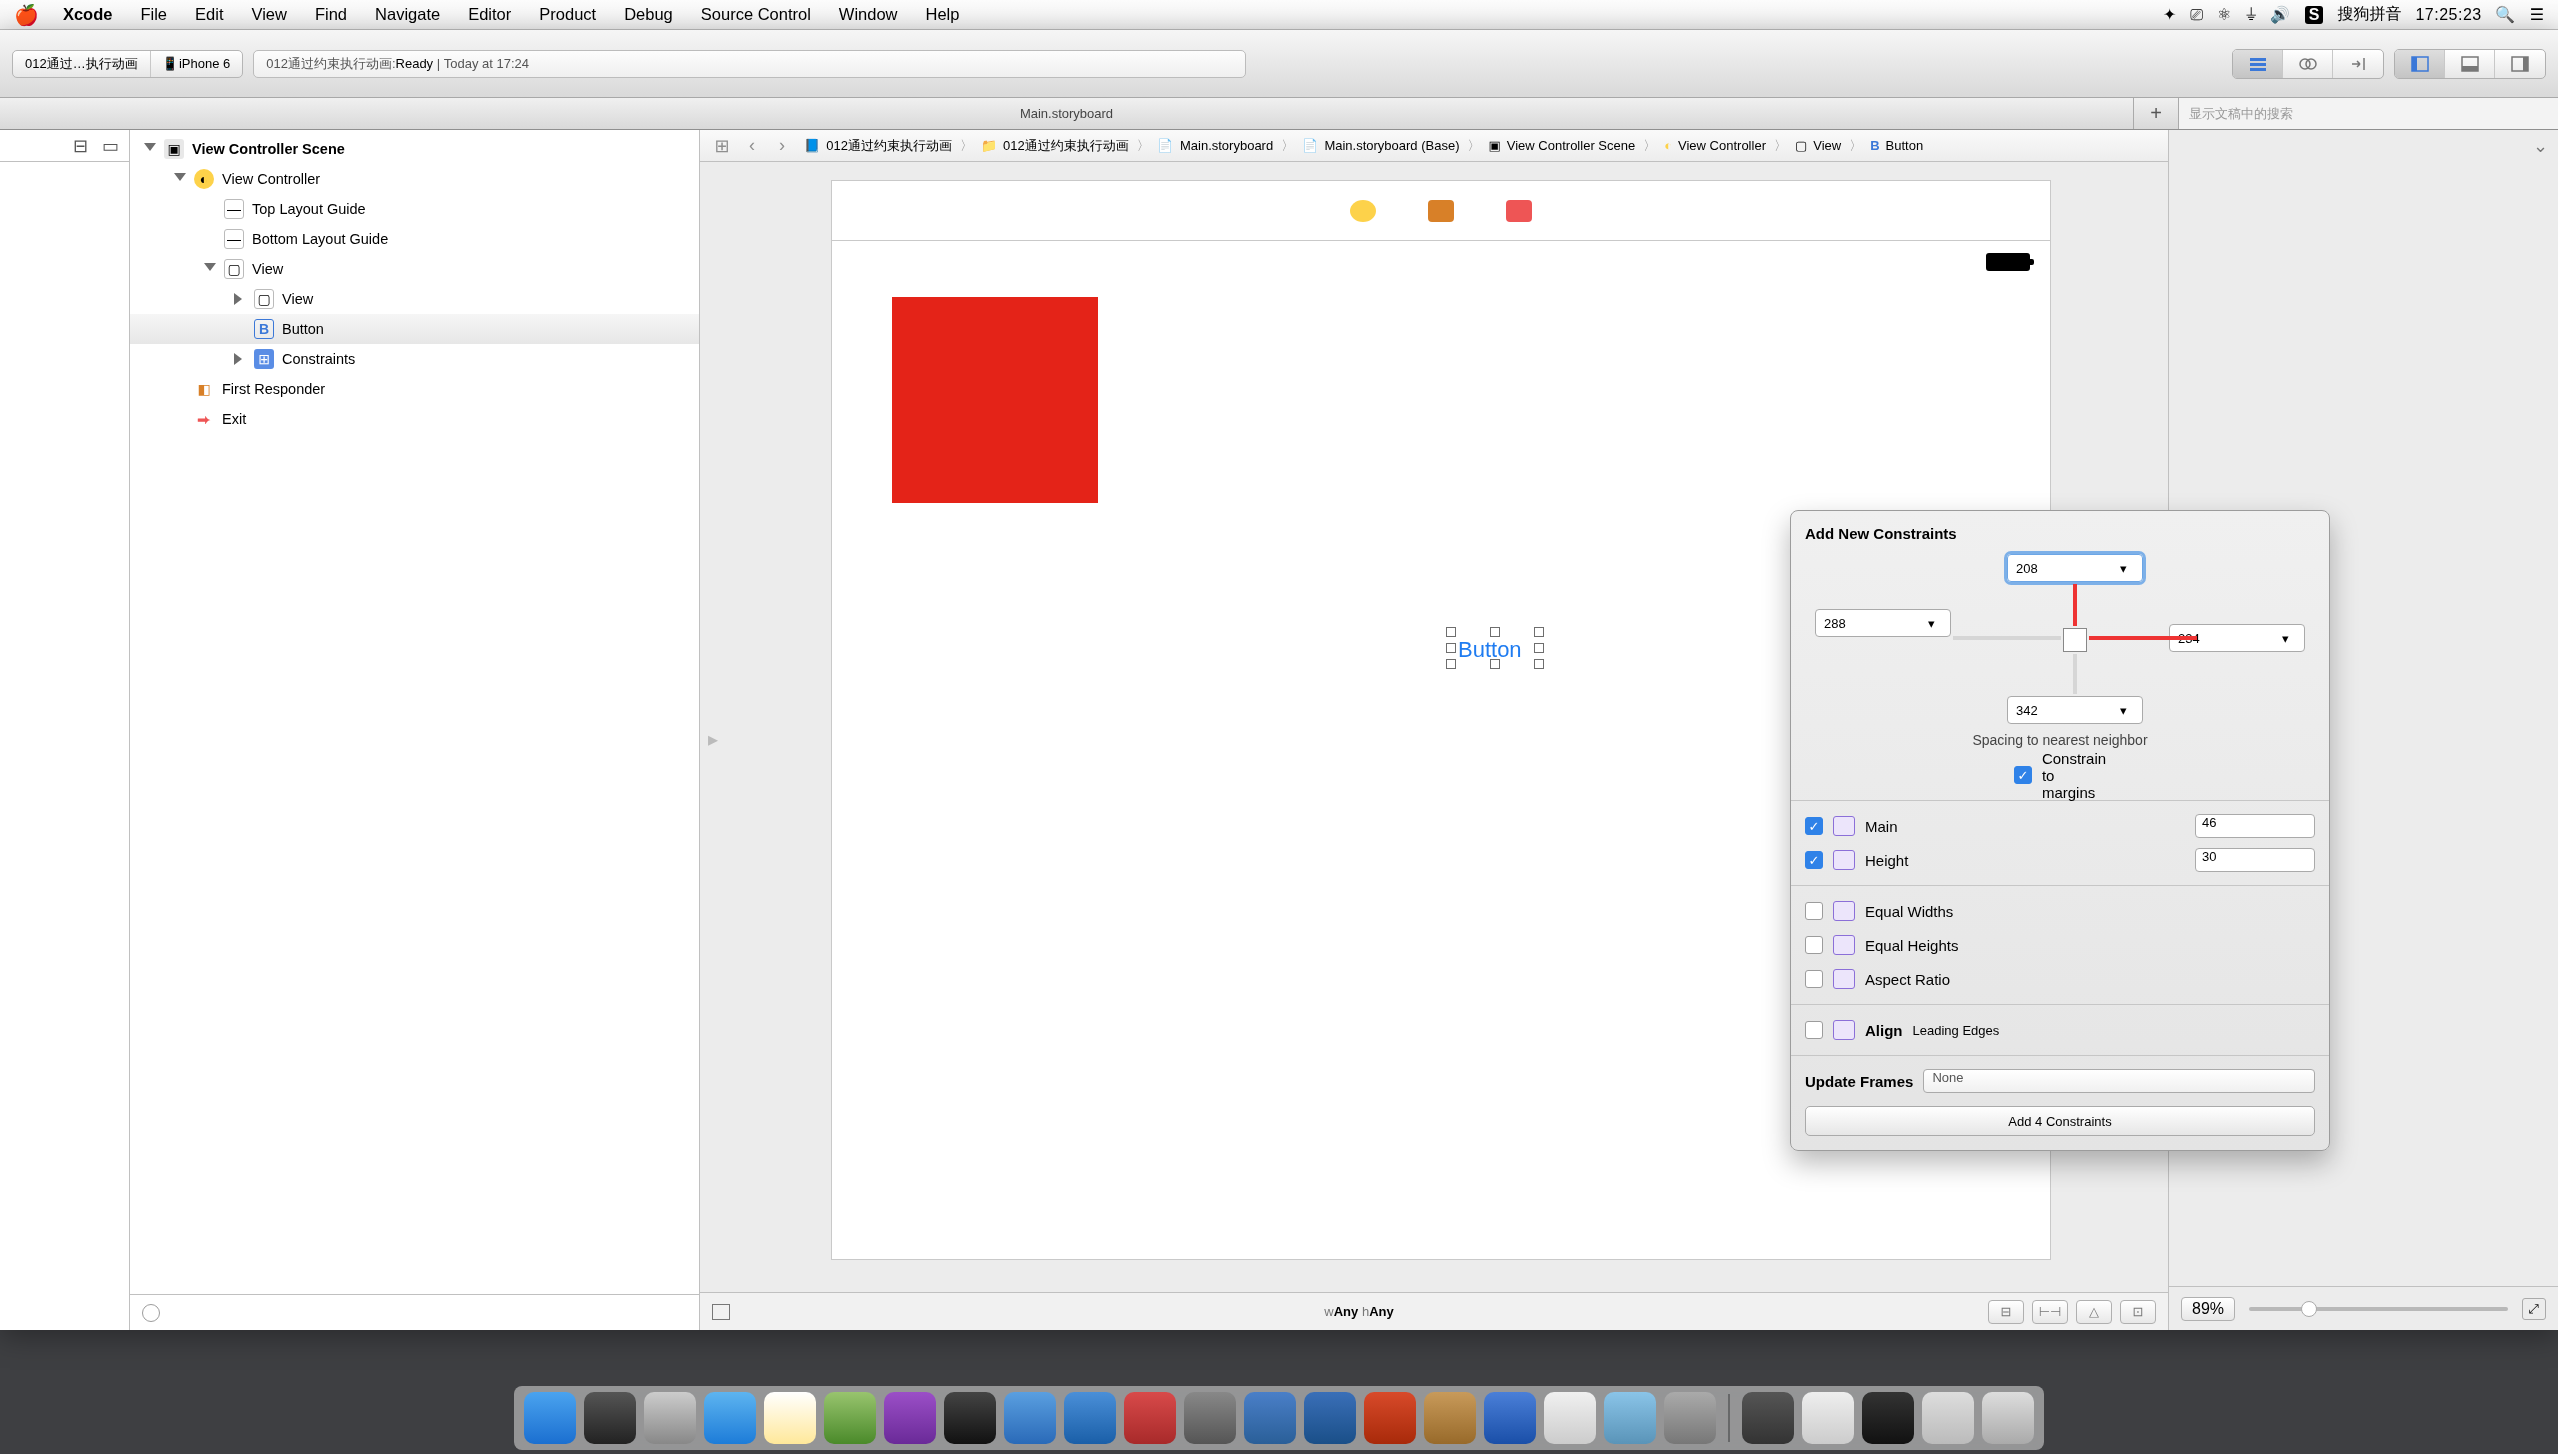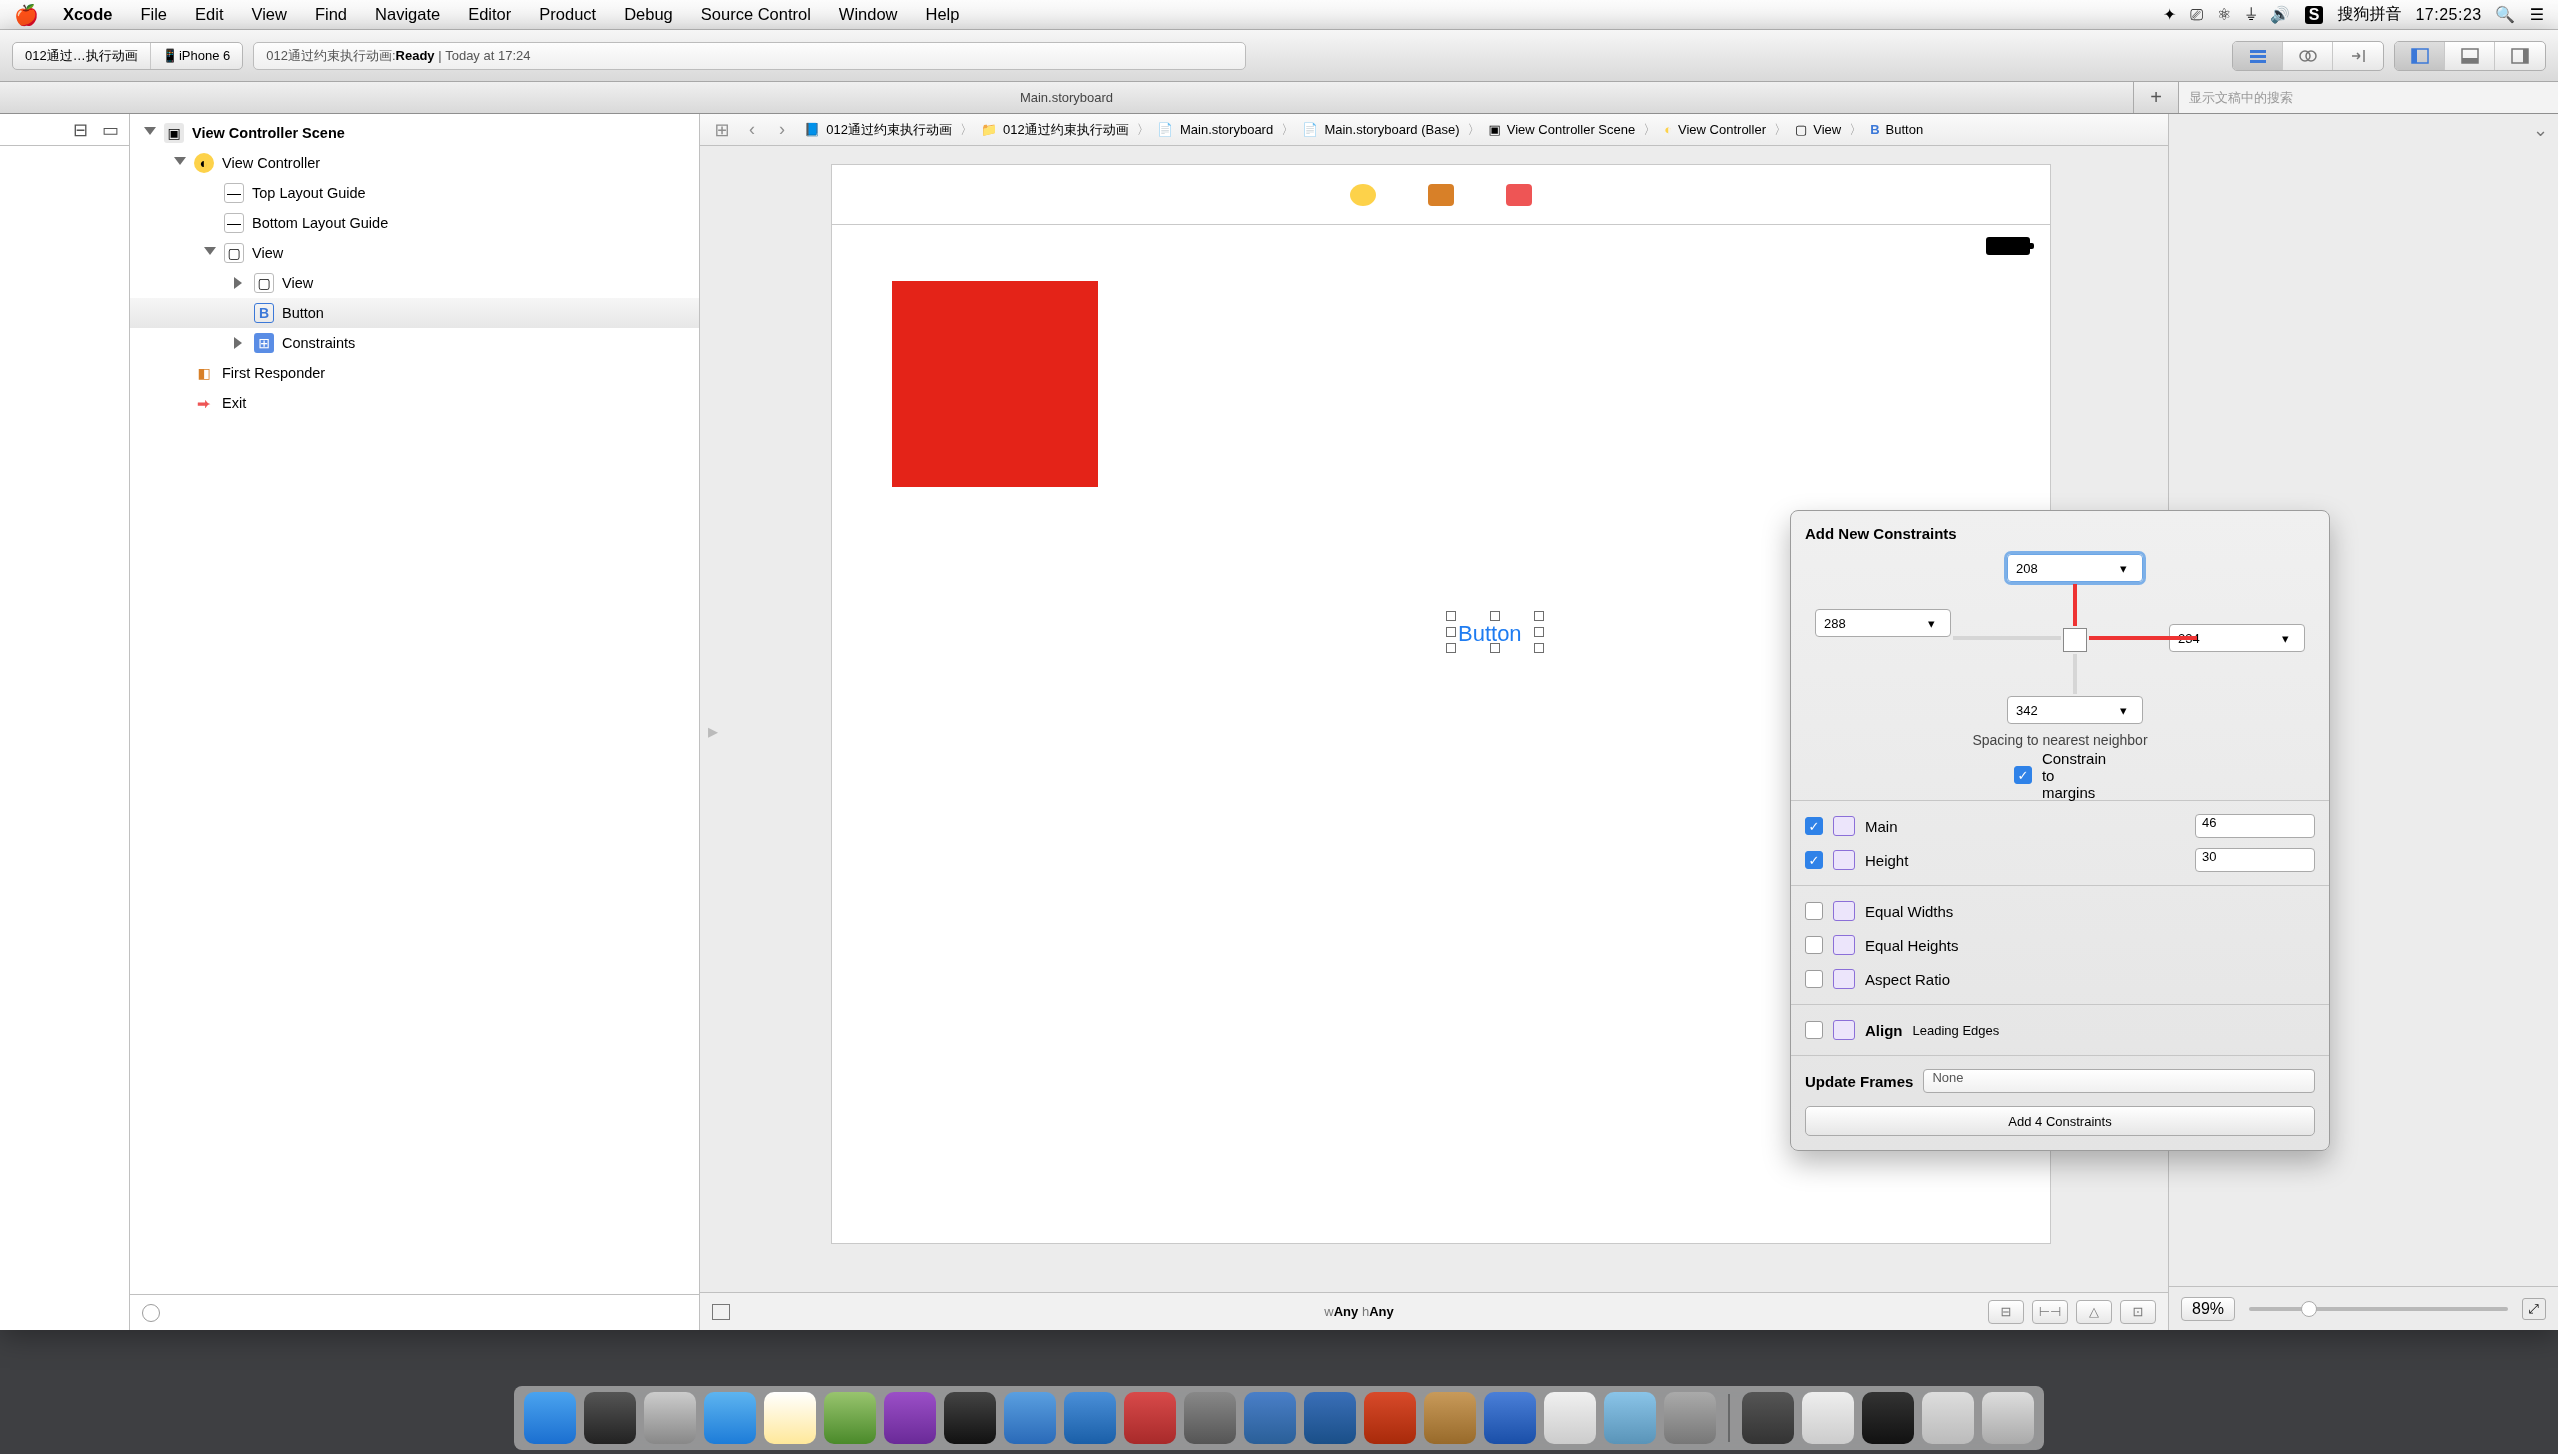--- a/index.html
+++ b/index.html
@@ -5,26 +5,26 @@
 *{box-sizing:border-box;margin:0;padding:0;font-family:-apple-system,"Helvetica Neue",Helvetica,Arial,sans-serif;font-size:13px;-webkit-font-smoothing:antialiased}
 body{width:2558px;height:1454px;background:#3e3f42;overflow:hidden}
 .menubar{height:30px;background:linear-gradient(#fcfcfc,#f2f2f2);display:flex;align-items:center;padding:0 14px;gap:0;border-bottom:1px solid #c0c0c0}
 .menubar .apple{font-size:20px;margin-right:10px}
 .menubar .mitem{padding:0 14px;font-size:16.5px;height:30px;display:flex;align-items:center;cursor:default}
 .menubar .app{font-weight:700}
 .menubar .right{margin-left:auto;display:flex;align-items:center;gap:14px}
 .menubar .right span{font-size:16px}
 .menubar .clock{font-size:16.5px;letter-spacing:.5px}
 .win{position:absolute;top:30px;left:0;right:0;height:1300px;background:#ececec;display:flex;flex-direction:column;box-shadow:0 6px 28px rgba(0,0,0,.35)}
-.toolbar{height:52px;background:linear-gradient(#f6f6f6,#d9d9d9);border-bottom:1px solid #a8a8a8;display:flex;align-items:center;padding:0 12px;gap:10px}
+.toolbar{height:68px;background:linear-gradient(#f6f6f6,#d9d9d9);border-bottom:1px solid #a8a8a8;display:flex;align-items:center;padding:0 12px;gap:10px}
 .toolbar .scheme{display:flex;align-items:center;height:28px;background:linear-gradient(#fff,#e7e7e7);border:1px solid #b5b5b5;border-radius:5px;overflow:hidden}
 .toolbar .scheme .seg{padding:0 12px;height:100%;display:flex;align-items:center;border-right:1px solid #c8c8c8;font-size:13px}
 .toolbar .scheme .seg:last-child{border-right:none}
 .toolbar .status{flex:1;max-width:1040px;height:28px;background:linear-gradient(#fdfdfd,#efefef);border:1px solid #bcbcbc;border-radius:5px;display:flex;align-items:center;padding:0 12px;font-size:13px;color:#555}
-.toolbar .status b{color:#000;font-weight:700}
+.toolbar .status b{color:#000;font-weight:400}
 .toolbar .btngrp{display:flex;gap:0;border:1px solid #b0b0b0;border-radius:5px;overflow:hidden;background:linear-gradient(#fff,#e7e7e7)}
 .toolbar .btngrp .tb{width:50px;height:28px;display:flex;align-items:center;justify-content:center;border-right:1px solid #c8c8c8}
 .toolbar .btngrp .tb:last-child{border-right:none}
 .toolbar .btngrp .tb.active{background:linear-gradient(#dedede,#c4c4c4)}
 .toolbar .btngrp .tb svg{width:20px;height:18px}
 .tabbar{height:32px;background:#dedede;border-bottom:1px solid #8f8f8f;display:flex;align-items:stretch}
 .tabbar .tab{flex:1;display:flex;align-items:center;justify-content:center;font-size:13px;color:#444;border-right:1px solid #aaa;background:linear-gradient(#f0f0f0,#d9d9d9)}
 .tabbar .plus{width:44px;display:flex;align-items:center;justify-content:center;font-size:20px;color:#555;background:linear-gradient(#f0f0f0,#d9d9d9)}
 .tabbar .search{width:380px;display:flex;align-items:center;padding:0 10px;color:#999;background:#f3f3f3;border-left:1px solid #aaa}
 .body{flex:1;display:flex;min-height:0}

